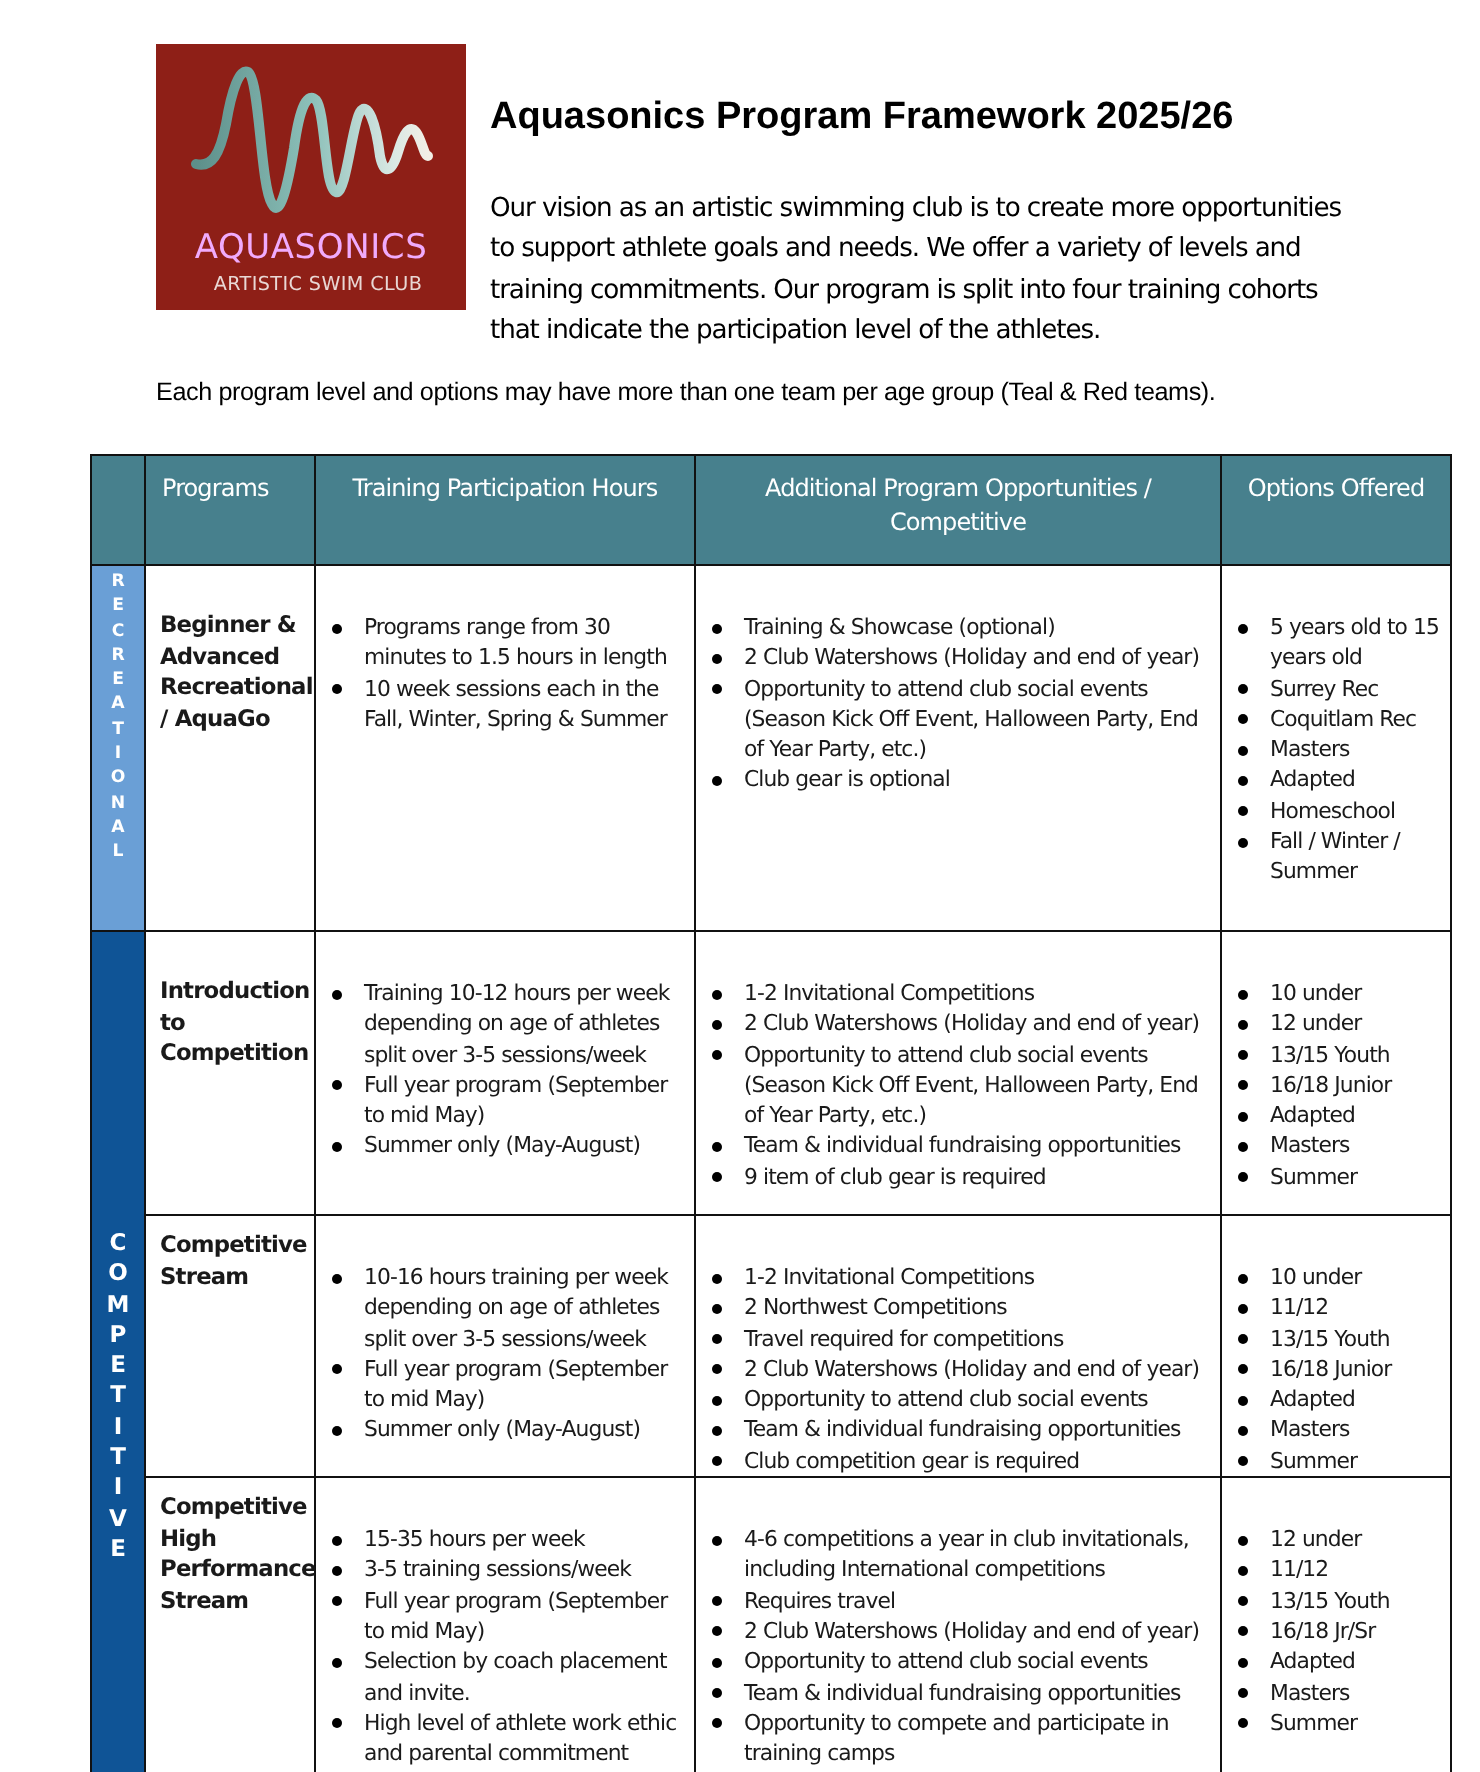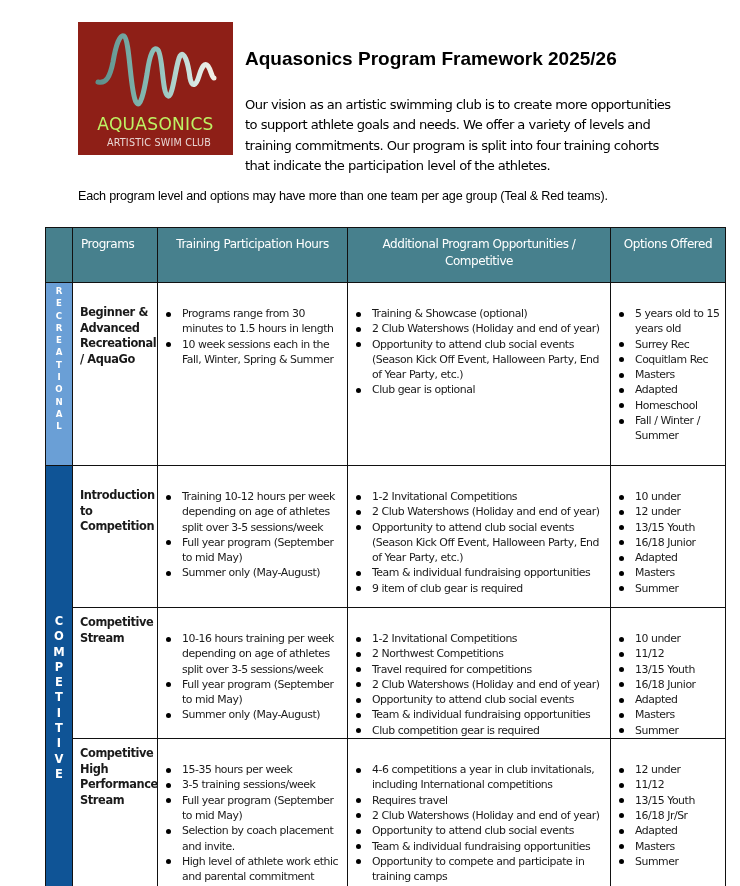--- a/index.html
+++ b/index.html
@@ -3,21 +3,21 @@
 <meta charset="utf-8">
 <style>
   html, body { margin: 0; padding: 0; background: #ffffff; }
   body { width: 740px; height: 886px; position: relative; overflow: hidden;
          font-family: "Liberation Sans", sans-serif; color: #000; }
 
   .logo { position: absolute; left: 78px; top: 22px; width: 155px; height: 133px;
           background: #8e1f17; }
   .logo svg { position: absolute; left: 0; top: 0; }
   .logo-name { position: absolute; left: 0; width: 155px; top: 92px; text-align: center;
-               color: #bef264; font-family: "DejaVu Sans", sans-serif; font-size: 17px;
+               color: #f0abfc; font-family: "DejaVu Sans", sans-serif; font-size: 17px;
                letter-spacing: 0.3px; font-weight: normal; }
   .logo-sub { position: absolute; left: 0; width: 162px; top: 115px; text-align: center;
               color: #e9d7d4; font-family: "DejaVu Sans", sans-serif; font-size: 9.6px;
               letter-spacing: 0.2px; }
 
   .title { position: absolute; left: 245px; top: 48px; font-size: 19px; font-weight: bold;
            font-family: "Liberation Sans", sans-serif; white-space: nowrap; }
   .intro { position: absolute; left: 245px; top: 95px; width: 430px; font-size: 13.1px;
            line-height: 20.3px; font-family: "DejaVu Sans", sans-serif; letter-spacing: -0.55px; }
   .note { position: absolute; left: 78px; top: 189px; font-size: 12.6px; white-space: nowrap;

